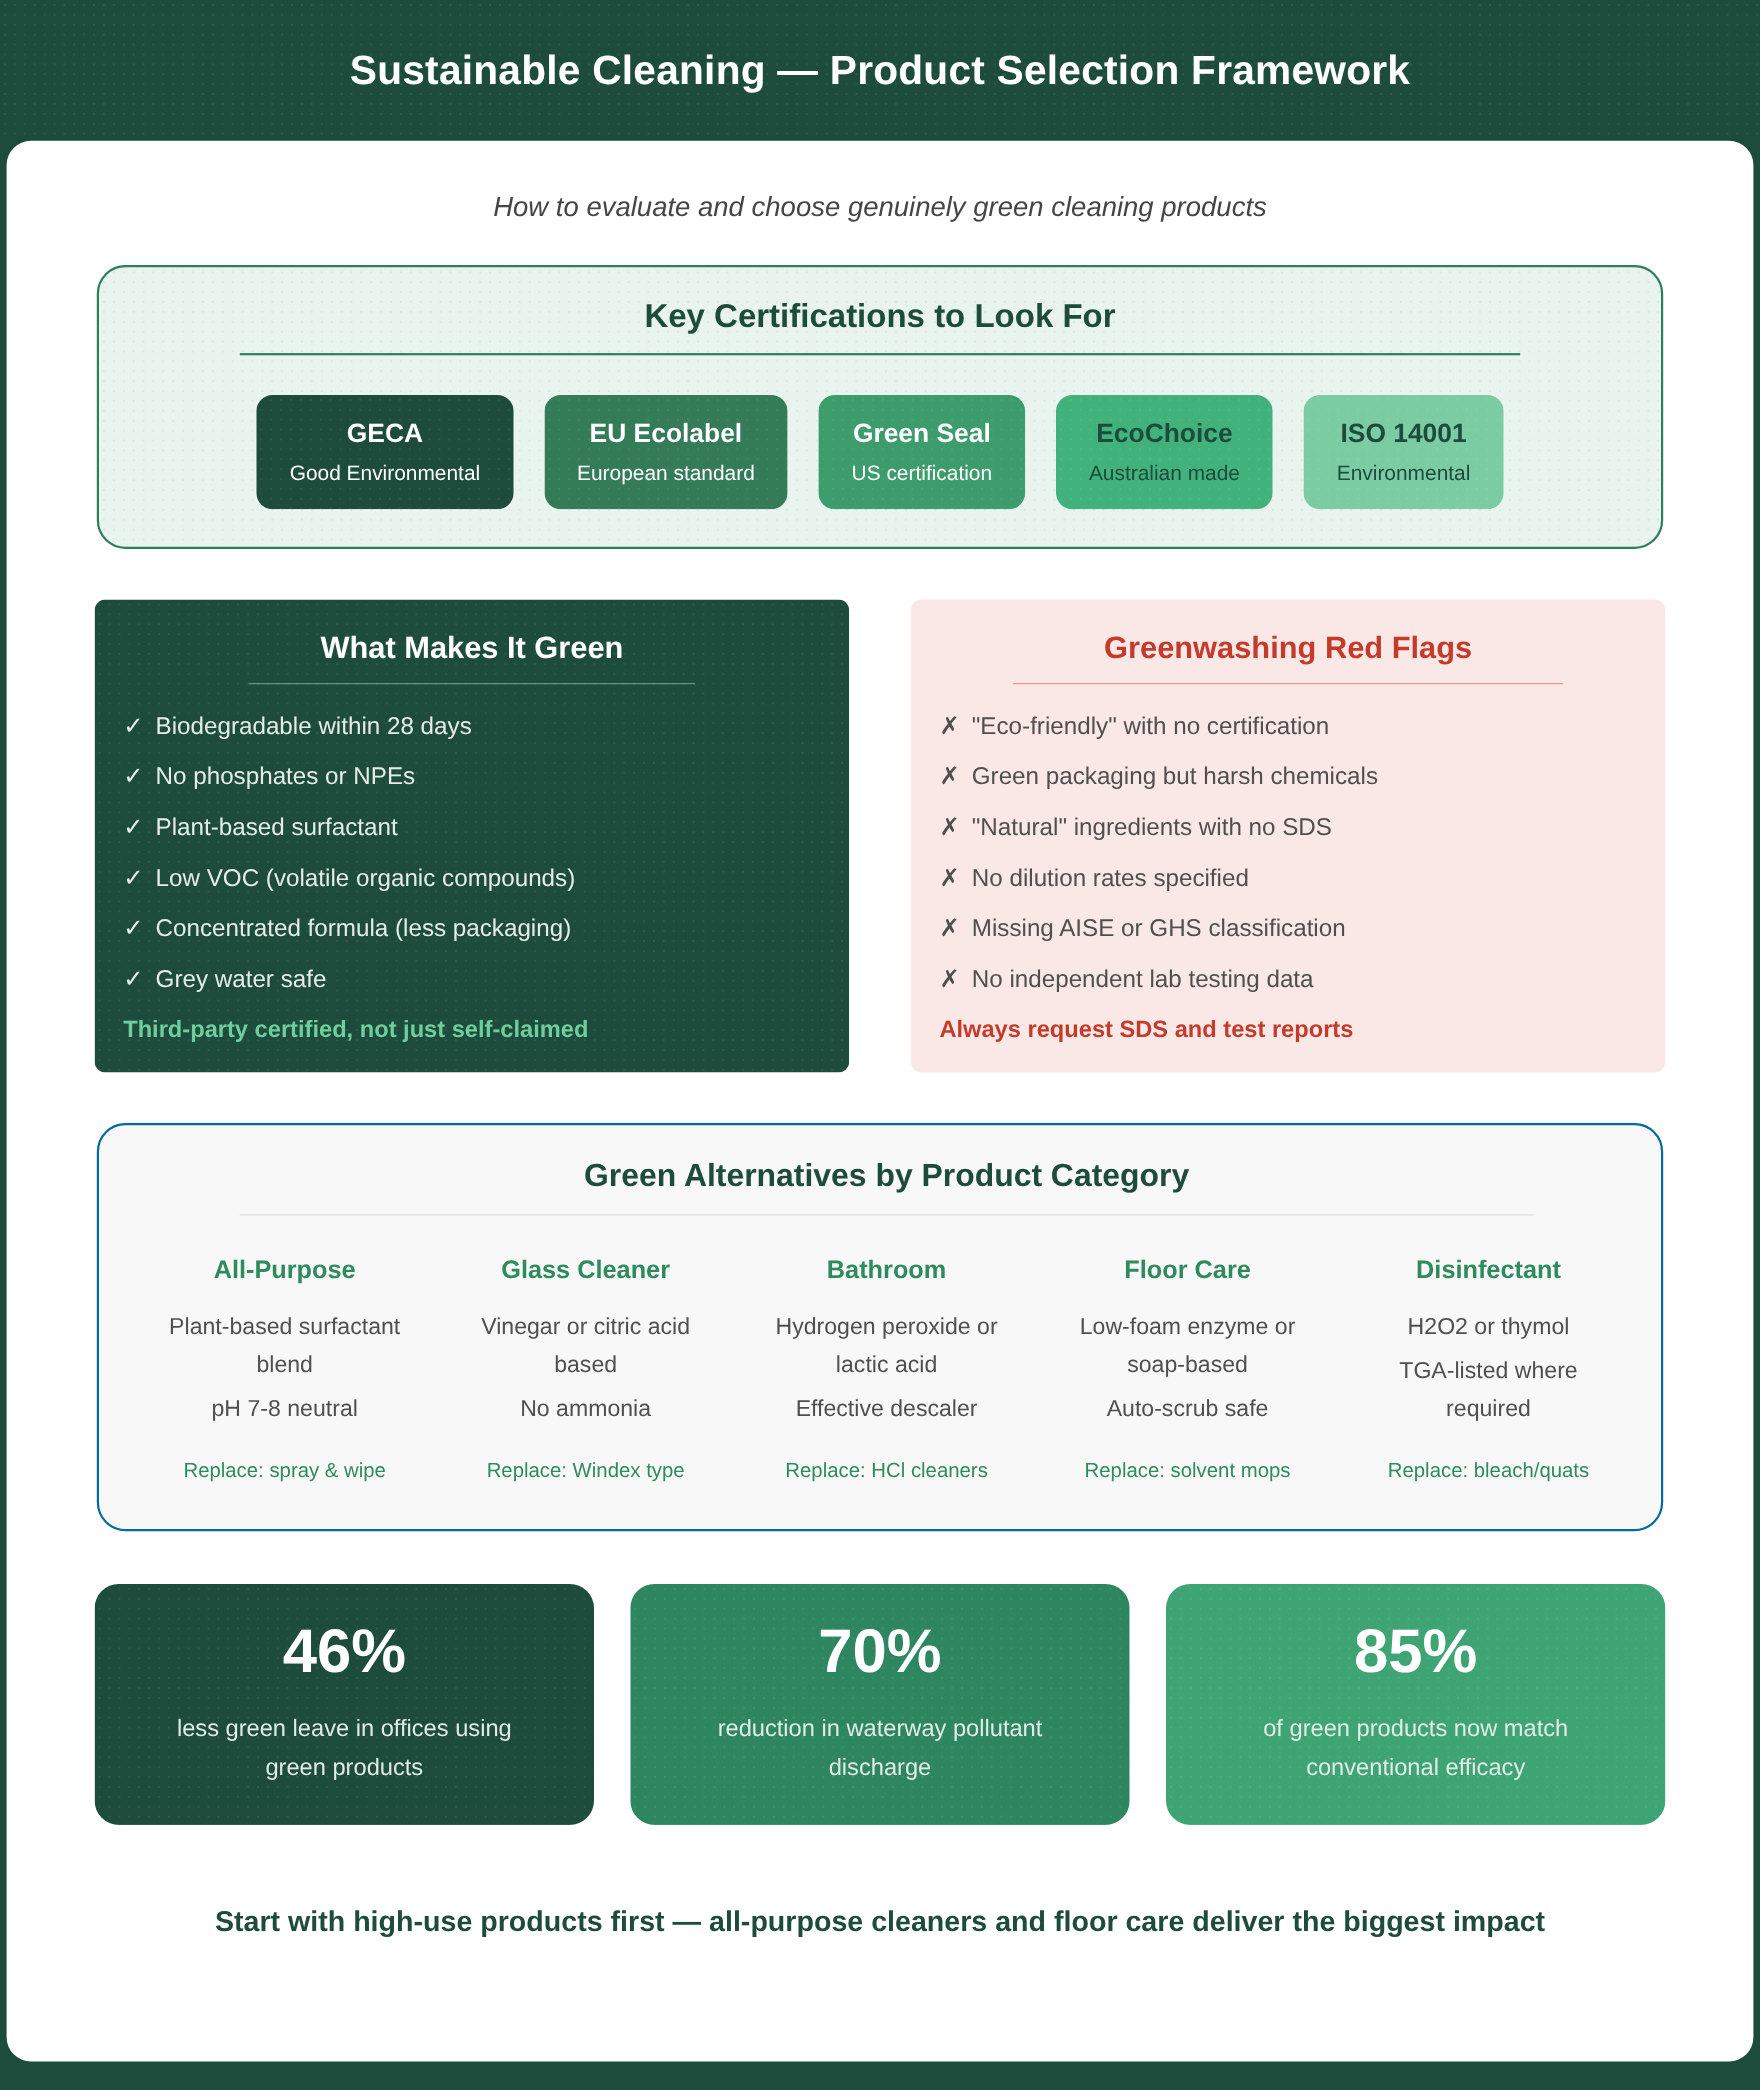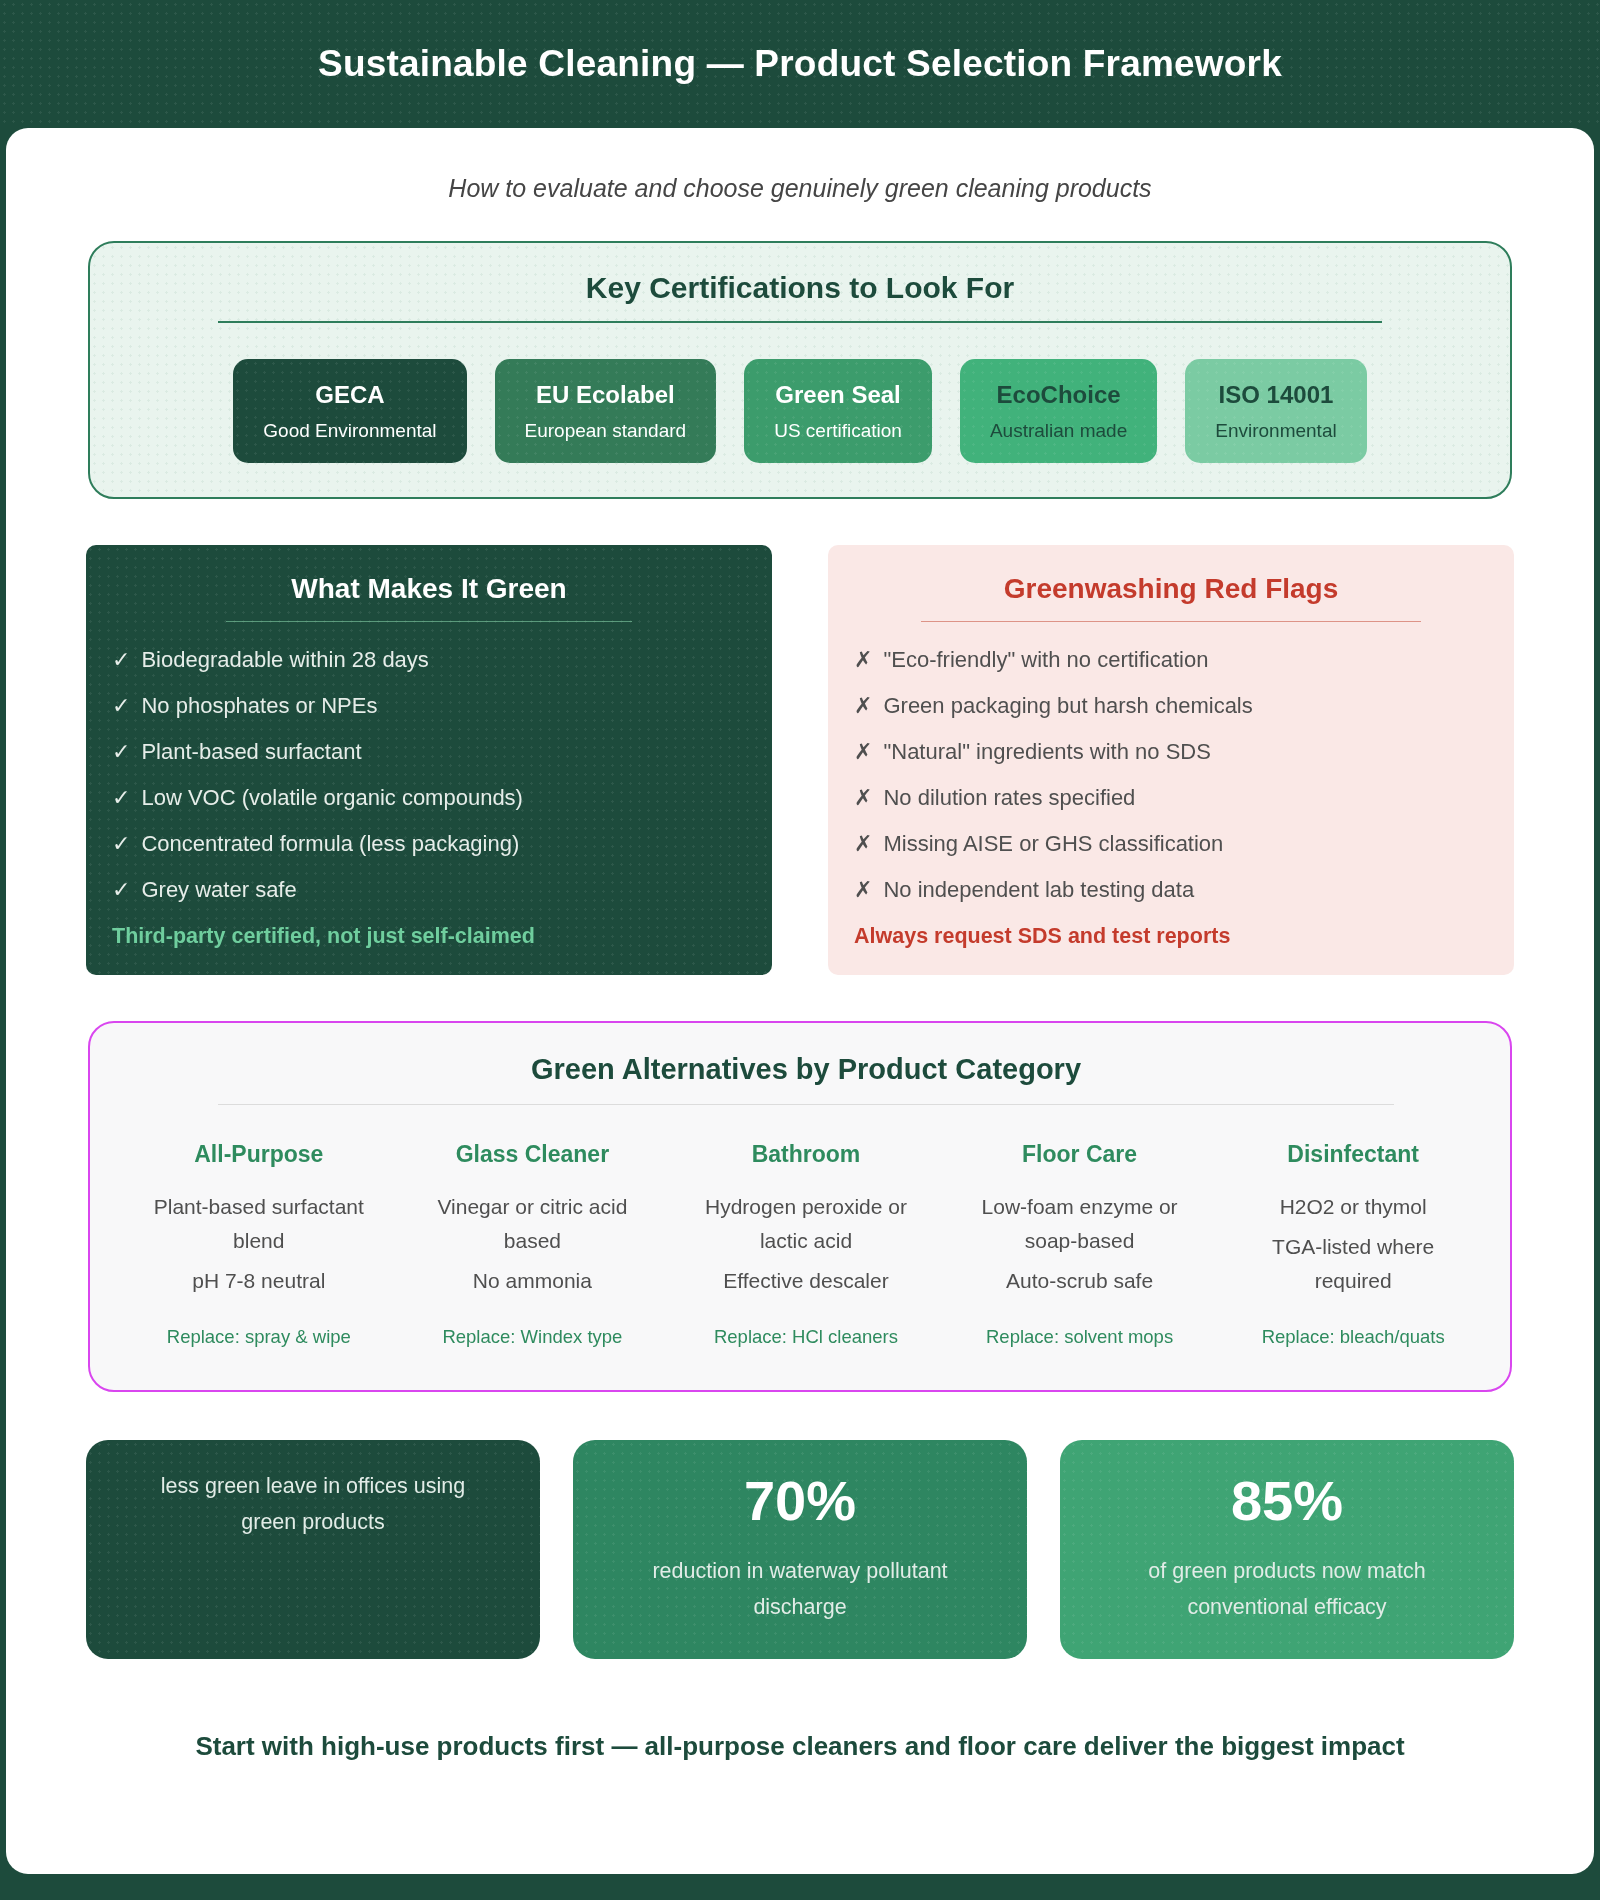--- a/index.html
+++ b/index.html
@@ -61,21 +61,21 @@
   .green-box .glyph { color:#e6ede9; }
   .green-note { color:#6fce9e; font-weight:bold; font-size:21.5px; margin-top:20px; }
   .red-box { background-color:#fae8e6; }
   .red-box h2 { text-align:center; color:#c43b2c; font-size:28px; font-weight:bold; }
   .red-divider { width:79%; margin:16px auto 26px auto; border-top:1px solid #dd9387; }
   .red-box .item { color:#4f4f4f; }
   .red-box .glyph { color:#4f4f4f; }
   .red-note { color:#c43b2c; font-weight:bold; font-size:21.5px; margin-top:20px; }
   
   .alt-box {
-    margin-top:46px; background-color:#f8f8f9; border:2px solid #d946ef;
+    margin-top:46px; background-color:#f8f8f9; border:2px solid #0369a1;
     border-radius:26px; padding:30px 20px 42px 32px; text-align:center;
   }
   .alt-box h2 { font-size:29px; font-weight:bold; color:#1d4b3c; }
   .alt-divider { width:86%; margin:18px auto 36px auto; border-top:1px solid #dcdcdc; }
   .alt-row { display:flex; }
   .alt-col { flex:1 1 0; }
   .alt-col .aname { font-size:23px; font-weight:bold; color:#2e8b5e; margin-bottom:22px; }
   .alt-col .adesc { font-size:21px; color:#4f4f4f; line-height:34px; max-width:215px; margin:0 auto; }
   .alt-col .adesc2 { margin-top:6px; }
   .alt-col .areplace { font-size:18.5px; color:#2e8b5e; margin-top:28px; }
@@ -228,20 +228,21 @@
         <div class="aname">Disinfectant</div>
         <div class="adesc">H2O2 or thymol</div>
         <div class="adesc adesc2">TGA-listed where required</div>
         <div class="areplace">Replace: bleach/quats</div>
       </div>
     </div>
   </div>
 
   <div class="stats-row">
     <div class="stat-card st0 dots-dark">
+      <div class="value">46%</div>
       <div class="caption">less green leave in offices using green products</div>
     </div>
     <div class="stat-card st1 dots-dark">
       <div class="value">70%</div>
       <div class="caption">reduction in waterway pollutant discharge</div>
     </div>
     <div class="stat-card st2 dots-dark">
       <div class="value">85%</div>
       <div class="caption">of green products now match conventional efficacy</div>
     </div>

